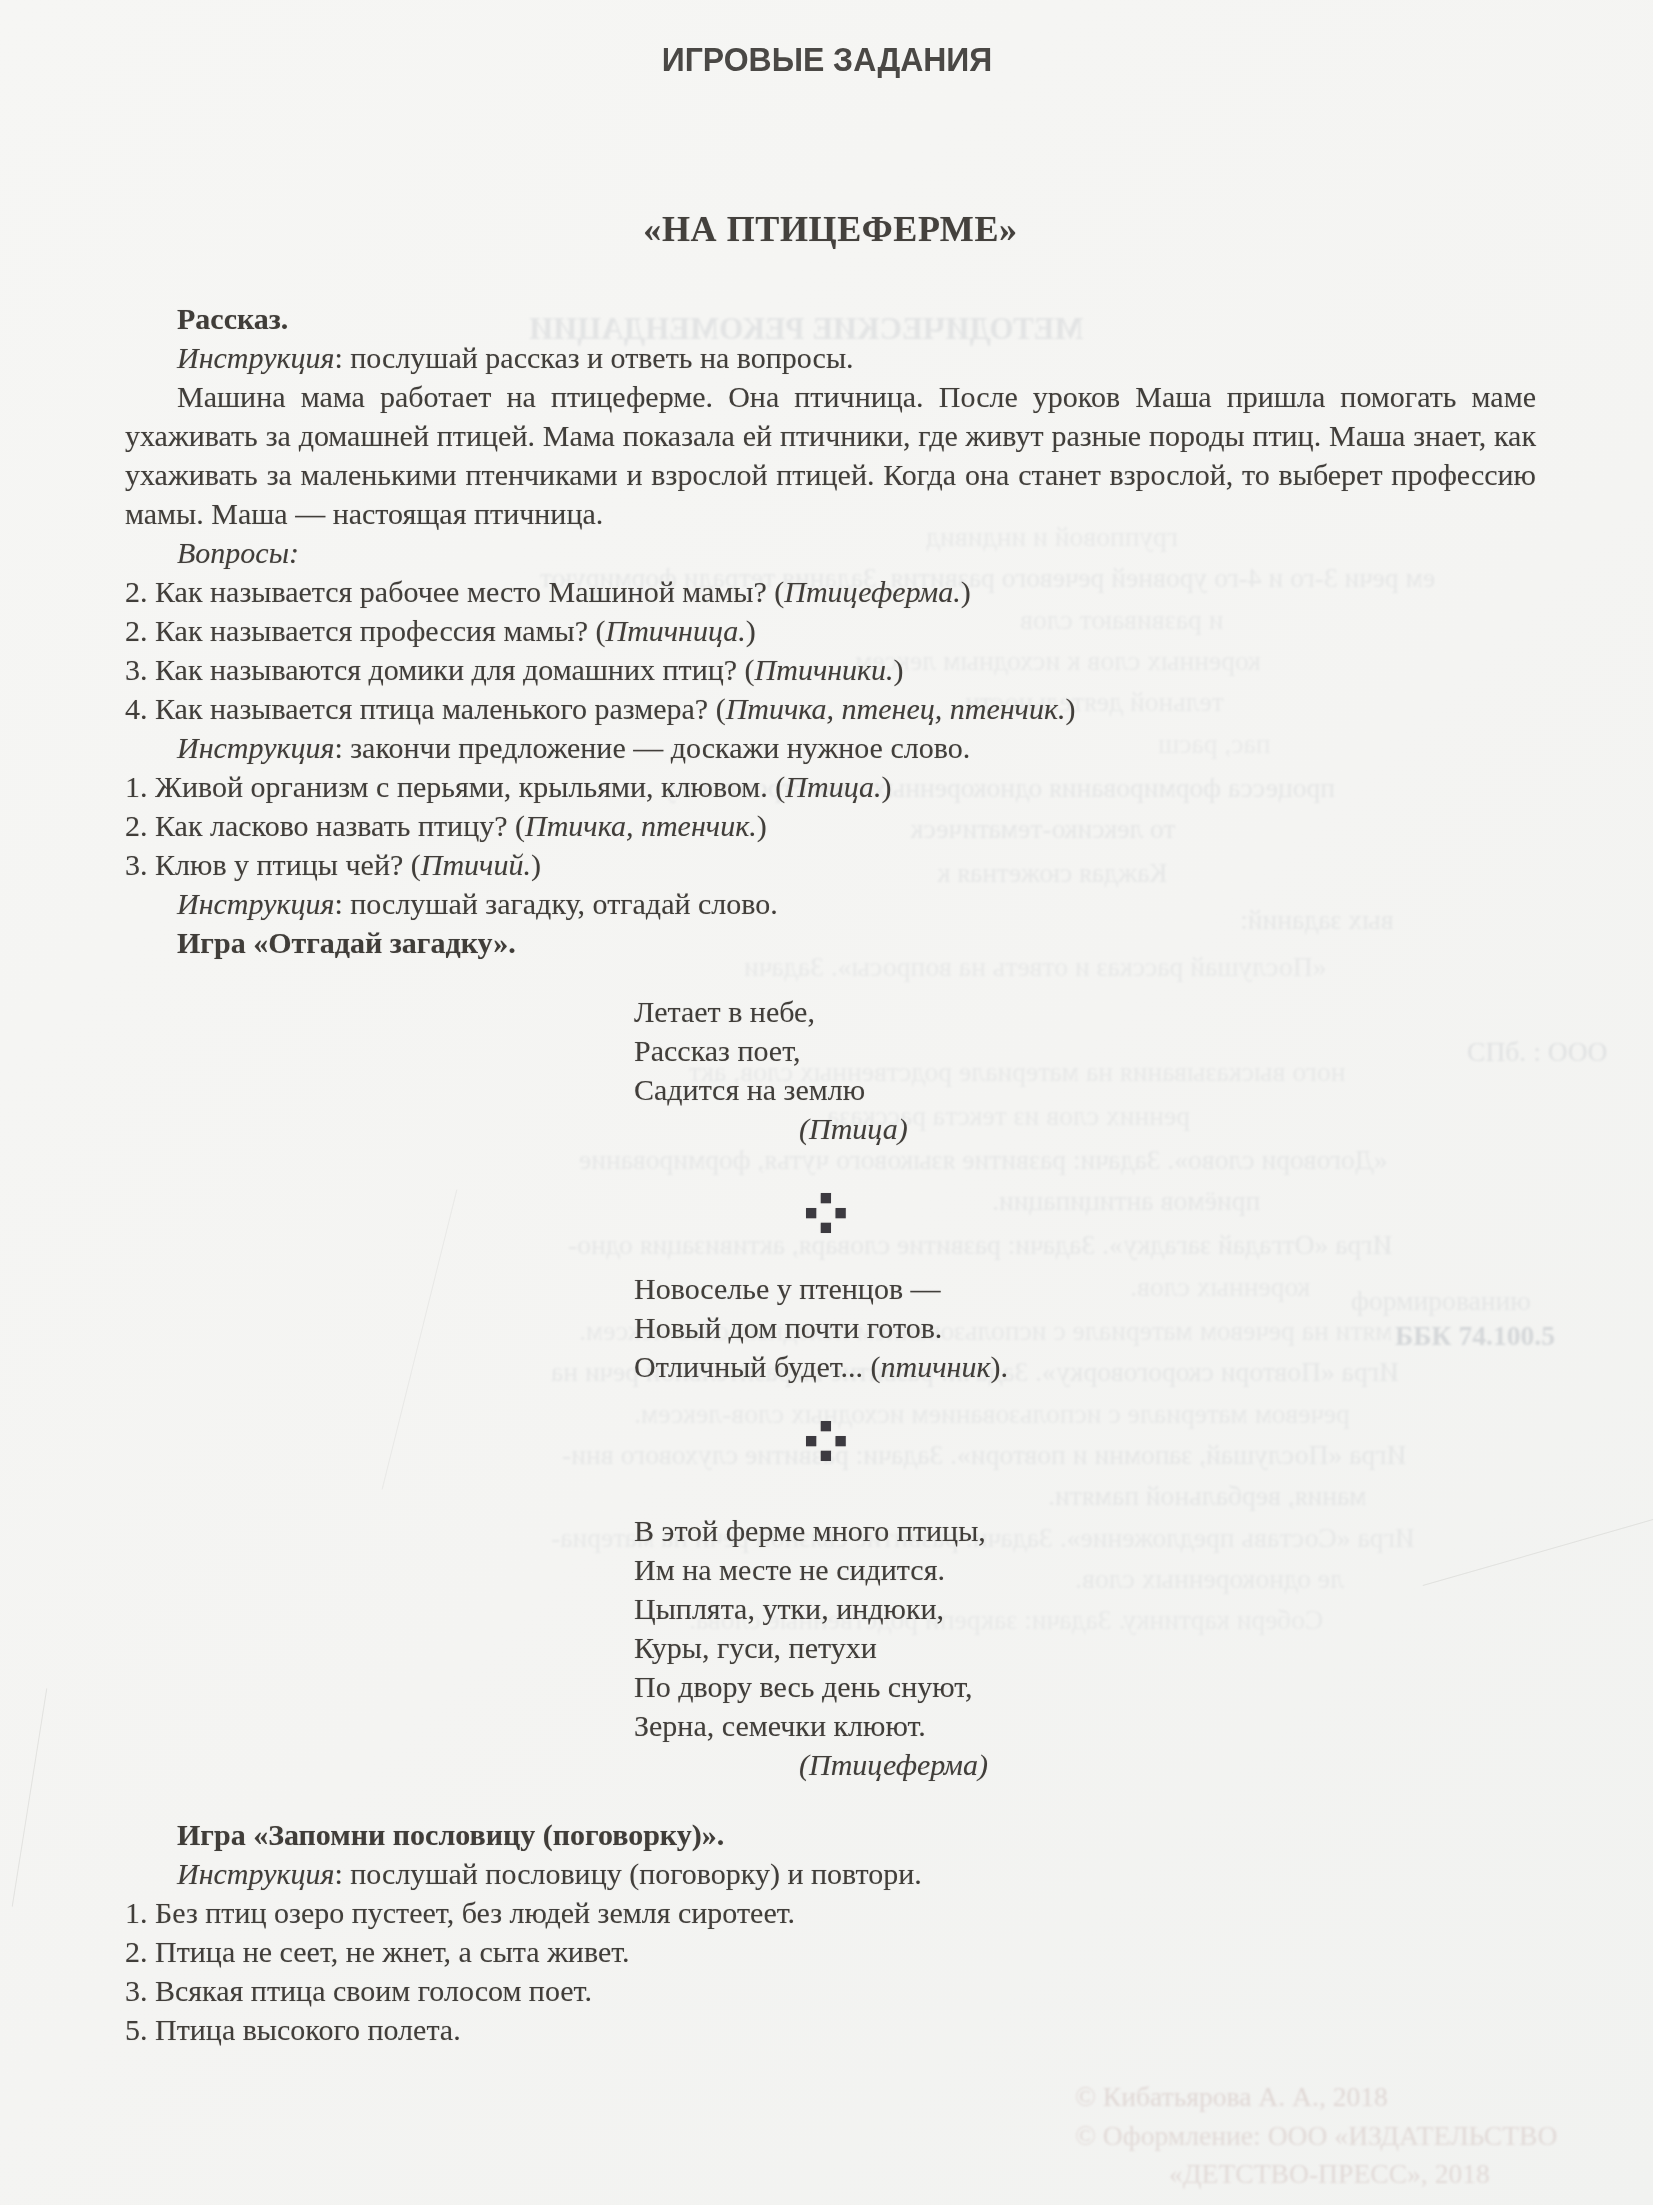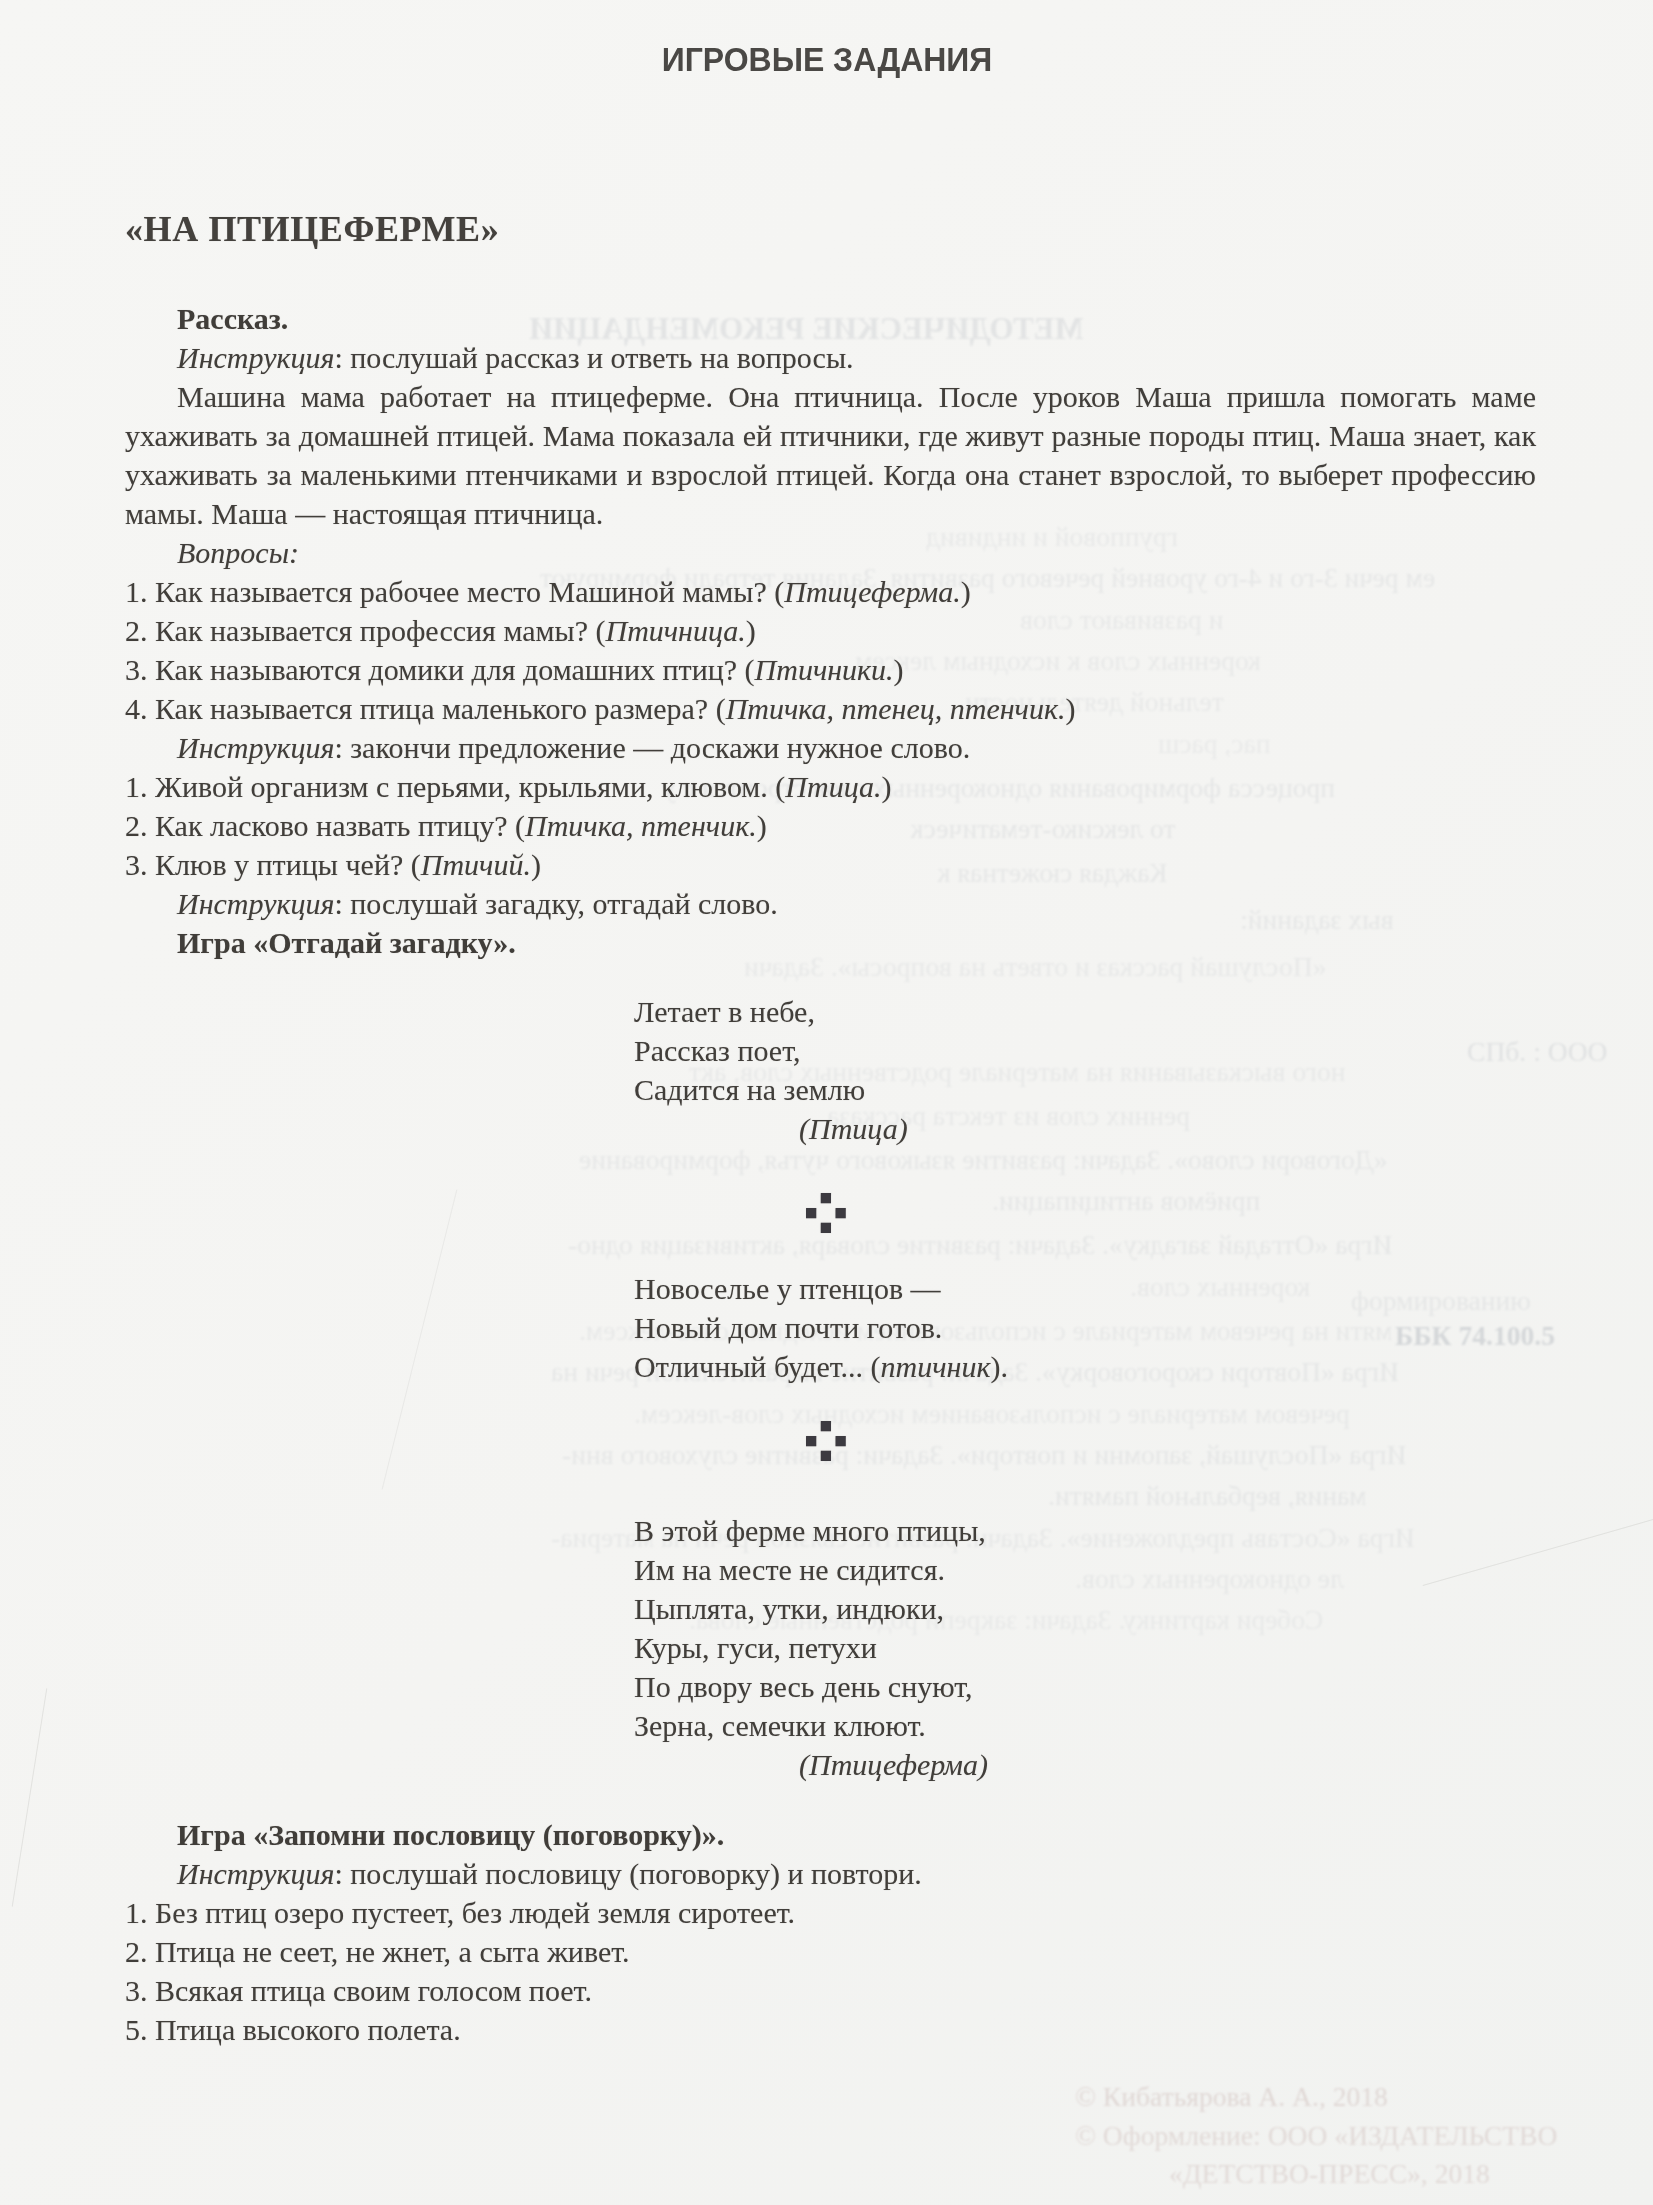--- a/index.html
+++ b/index.html
@@ -22,21 +22,21 @@
     font-family:"Liberation Sans","DejaVu Sans",sans-serif;
     font-weight:bold;font-size:34px;letter-spacing:0;color:#4a4845;
     transform:scaleX(.94);
   }
   .content{
     position:absolute;top:210px;left:125px;width:1411px;z-index:2;
     font-size:30px;line-height:39px;
     text-shadow:0 0 1.1px rgba(80,76,70,.28);
   }
   .page-title{
-    text-align:left;font-weight:bold;font-size:36px;margin:0 0 50px 0;
+    text-align:center;font-weight:bold;font-size:36px;margin:0 0 50px 0;
     color:#44413d;letter-spacing:0.6px;
   }
   p{margin:0;}
   .indent{text-indent:52px;}
   .story{text-align:justify;}
   b{color:#403d39;}
   .poem{margin-left:509px;}
   .poem.m1{margin-top:30px;}
   .poem.m2{margin-top:36px;}
   .poem.m3{margin-top:50px;}
@@ -100,21 +100,21 @@
   <div class="running-header">ИГРОВЫЕ ЗАДАНИЯ</div>
 
   <div class="content">
     <div class="page-title">«НА ПТИЦЕФЕРМЕ»</div>
 
     <p class="indent"><b>Рассказ.</b></p>
     <p class="indent"><i>Инструкция</i><span>: послушай рассказ и ответь на вопросы.</span></p>
     <p class="indent story">Машина мама работает на птицеферме. Она птичница. После уроков Маша пришла помогать маме ухаживать за домашней птицей. Мама показала ей птичники, где живут разные породы птиц. Маша знает, как ухаживать за маленькими птенчиками и взрослой птицей. Когда она станет взрослой, то выберет профессию мамы. Маша — настоящая птичница.</p>
     <p class="indent"><i>Вопросы:</i></p>
 
-    <p><span>1. Как называется рабочее место Машиной мамы? (</span><i>Птицеферма.</i><span>)</span></p>
+    <p><span>2. Как называется рабочее место Машиной мамы? (</span><i>Птицеферма.</i><span>)</span></p>
     <p><span>2. Как называется профессия мамы? (</span><i>Птичница.</i><span>)</span></p>
     <p><span>3. Как называются домики для домашних птиц? (</span><i>Птичники.</i><span>)</span></p>
     <p><span>4. Как называется птица маленького размера? (</span><i>Птичка, птенец, птенчик.</i><span>)</span></p>
 
     <p class="indent"><i>Инструкция</i><span>: закончи предложение — доскажи нужное слово.</span></p>
     <p><span>1. Живой организм с перьями, крыльями, клювом. (</span><i>Птица.</i><span>)</span></p>
     <p><span>2. Как ласково назвать птицу? (</span><i>Птичка, птенчик.</i><span>)</span></p>
     <p><span>3. Клюв у птицы чей? (</span><i>Птичий.</i><span>)</span></p>
 
     <p class="indent"><i>Инструкция</i><span>: послушай загадку, отгадай слово.</span></p>

